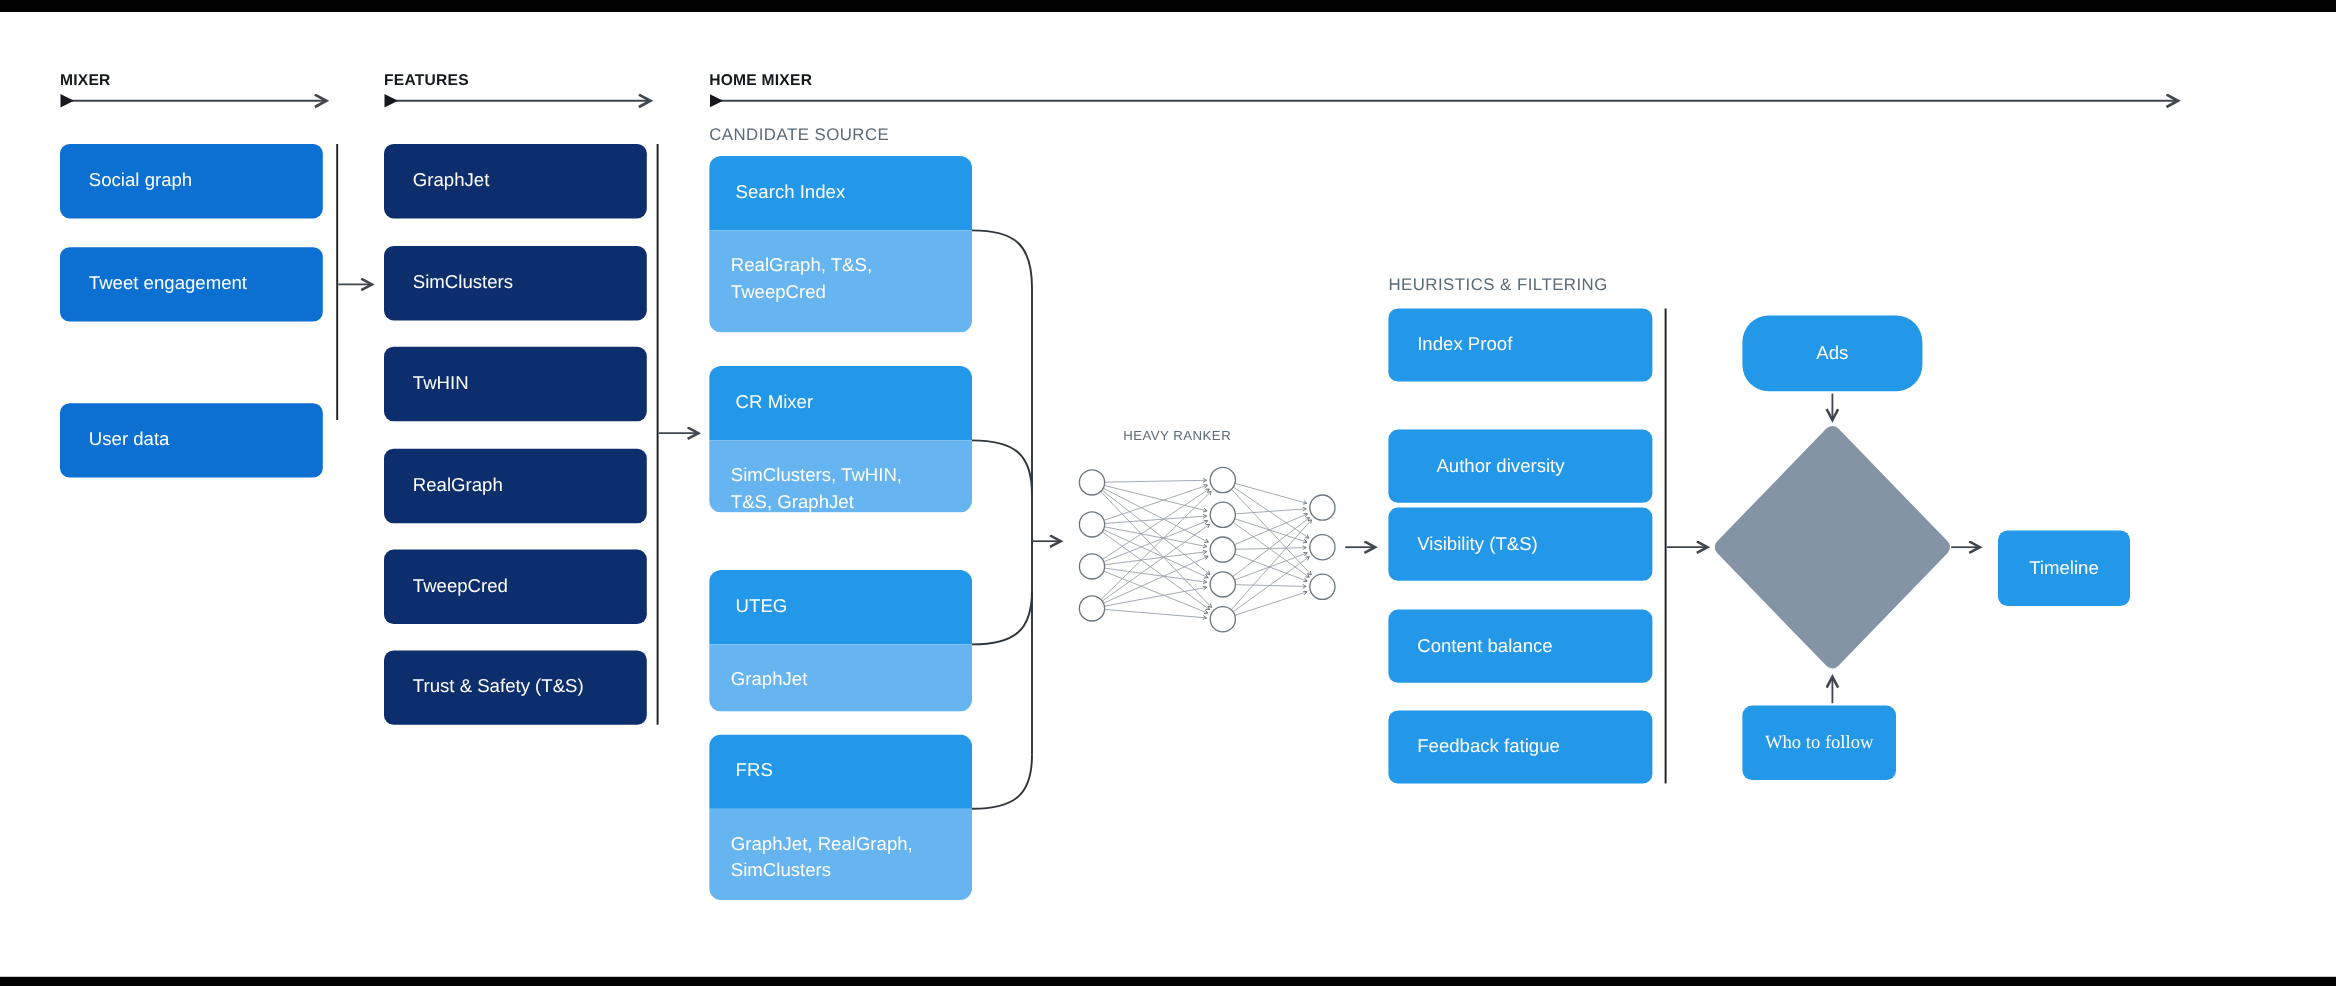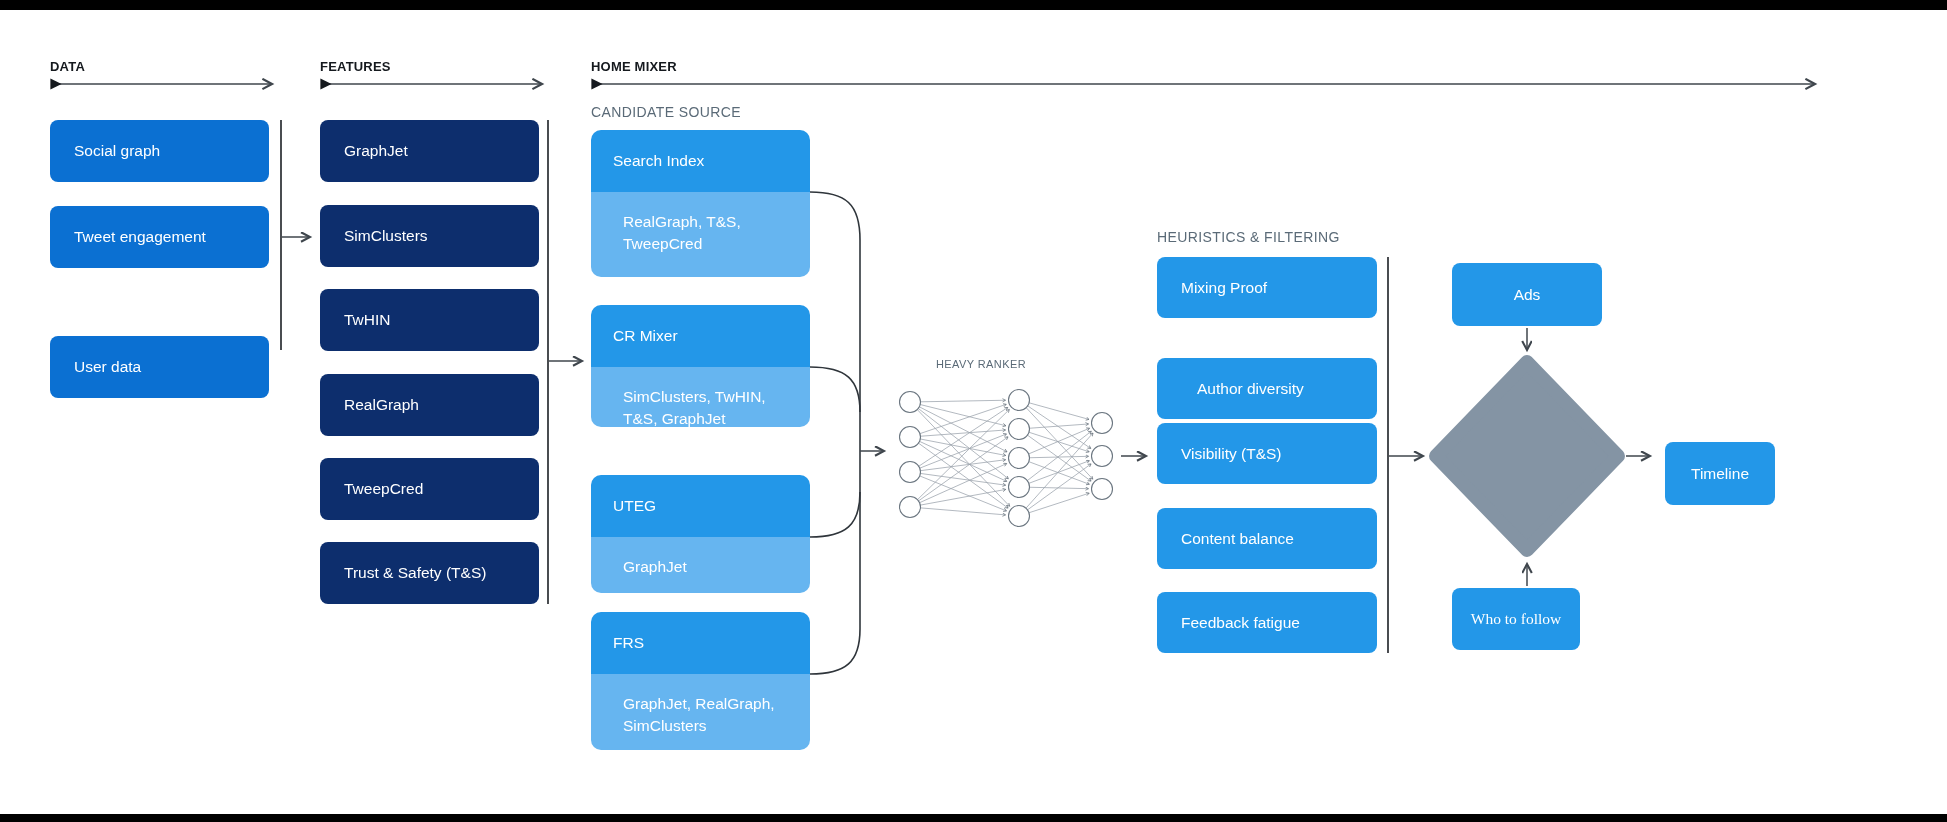--- a/index.html
+++ b/index.html
@@ -15,39 +15,39 @@
   .box{position:absolute;display:flex;align-items:center;color:#ffffff;
        font-size:15.5px;border-radius:8px;padding-left:24px;box-sizing:border-box;}
   .data-box{background:#0b70d2;width:219px;height:62px;left:50px;}
   .feature-box{background:#0d2e6d;width:219px;height:62px;left:320px;}
   .heur-box{background:#2397e8;width:220px;height:61px;left:1157px;}
 
   .cand-group{position:absolute;left:591px;width:219px;border-radius:10px;overflow:hidden;}
   .cand-header{background:#2397e8;height:62px;display:flex;align-items:center;
                padding-left:22px;color:#ffffff;font-size:15.5px;}
   .cand-sub{background:#66b5f0;color:#ffffff;font-size:15.5px;line-height:22px;
-            padding:19px 18px 0 32px;white-space:pre-line;box-sizing:border-box;}
+            padding:19px 18px 0 18px;white-space:pre-line;box-sizing:border-box;}
 
   .pill{position:absolute;display:flex;align-items:center;justify-content:center;
         background:#2397e8;color:#ffffff;font-size:15.5px;border-radius:8px;}
 
   #mixing-label{position:absolute;left:1452px;top:444px;width:150px;text-align:center;
                 color:#ffffff;font-size:15.5px;}
   #heavy-ranker-label{position:absolute;left:936px;top:358px;width:140px;
                       font-size:11px;color:#5a6a77;letter-spacing:0.4px;}
   svg{position:absolute;left:0;top:0;}
 </style>
 </head>
 <body>
 
 <div id="canvas">
   <div id="bar-top" class="bar"></div>
   <div id="bar-bottom" class="bar"></div>
 
-  <div class="col-header" style="left:50px;top:59px;">DATA</div>
+  <div class="col-header" style="left:50px;top:59px;">MIXER</div>
   <div class="col-header" style="left:320px;top:59px;">FEATURES</div>
   <div class="col-header" style="left:591px;top:59px;">HOME MIXER</div>
 
   <div class="sec-label" style="left:591px;top:104px;">CANDIDATE SOURCE</div>
   <div class="sec-label" style="left:1157px;top:229px;">HEURISTICS &amp; FILTERING</div>
   <div id="heavy-ranker-label">HEAVY RANKER</div>
 
   <div class="box data-box" style="top:120px;">Social graph</div>
   <div class="box data-box" style="top:206px;">Tweet engagement</div>
   <div class="box data-box" style="top:288px;margin-top:48px;">User data</div>
@@ -72,27 +72,27 @@
   <div class="cand-group" style="top:475px;">
     <div class="cand-header">UTEG</div>
     <div class="cand-sub" style="height:56px;">GraphJet</div>
   </div>
   <div class="cand-group" style="top:612px;">
     <div class="cand-header">FRS</div>
     <div class="cand-sub" style="height:76px;">GraphJet, RealGraph,
 SimClusters</div>
   </div>
 
-  <div class="box heur-box" style="top:257px;">Mixing Proof</div>
+  <div class="box heur-box" style="top:257px;">Index Proof</div>
   <div class="box heur-box" style="top:358px;padding-left:40px;">Author diversity</div>
   <div class="box heur-box" style="top:423px;text-align:right;">Visibility (T&amp;S)</div>
   <div class="box heur-box" style="top:508px;">Content balance</div>
   <div class="box heur-box" style="top:592px;">Feedback fatigue</div>
 
-  <div class="pill" style="left:1452px;top:263px;width:150px;height:63px;">Ads</div>
+  <div class="pill" style="left:1452px;top:263px;width:150px;height:63px;border-radius:22px;">Ads</div>
   <div class="pill" style="left:1452px;top:588px;width:128px;height:62px;font-family:Liberation Serif, serif;">Who to follow</div>
   <div class="pill" style="left:1665px;top:442px;width:110px;height:63px;">Timeline</div>
   <div id="mixing-label">Mixing</div>
 
   <svg width="1947" height="822" viewBox="0 0 1947 822">
     <defs>
       <marker id="ah" markerWidth="10" markerHeight="10" refX="7" refY="3.5" orient="auto">
         <polyline points="1,0.3 7,3.5 1,6.7" fill="none" stroke="#3f464d" stroke-width="1.4"></polyline>
       </marker>
       <marker id="flag" markerWidth="8" markerHeight="8" refX="1" refY="3.5" orient="auto">

